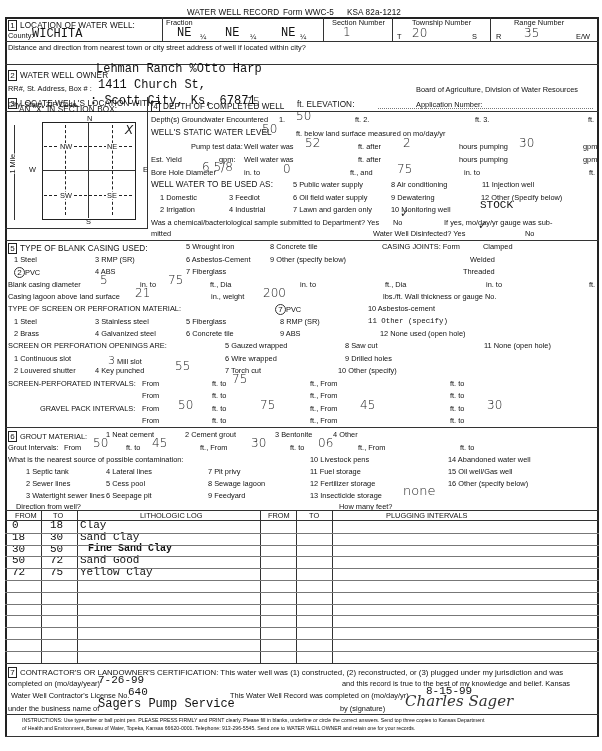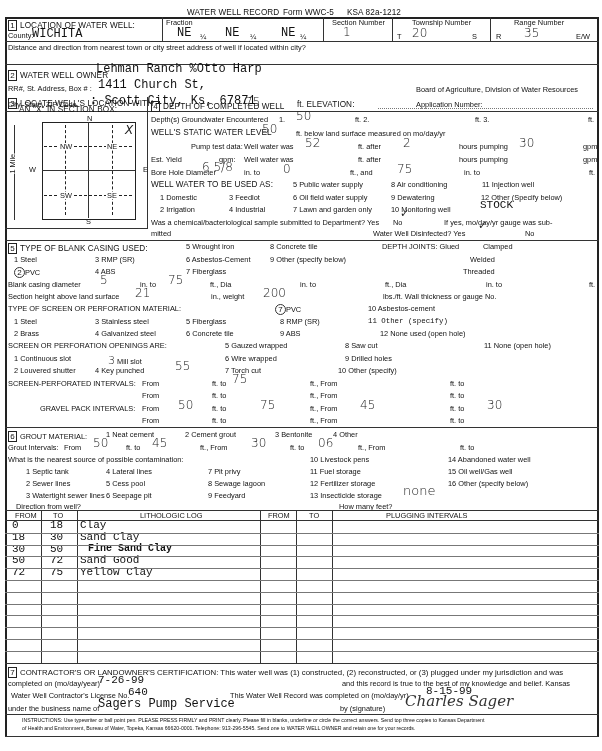--- a/index.html
+++ b/index.html
@@ -162,36 +162,36 @@
 <div class="abs cap" style="left:8px;top:243px;"><span class="num">5</span><span>TYPE OF BLANK CASING USED:</span></div>
 <div class="abs lbl" style="left:14px;top:256px;">1 Steel</div>
 <div class="abs lbl" style="left:14px;top:267px;"><span class="circle">2</span><span>PVC</span></div>
 <div class="abs lbl" style="left:95px;top:256px;">3 RMP (SR)</div>
 <div class="abs lbl" style="left:95px;top:268px;">4 ABS</div>
 <div class="abs lbl" style="left:186px;top:243px;">5 Wrought iron</div>
 <div class="abs lbl" style="left:186px;top:256px;">6 Asbestos-Cement</div>
 <div class="abs lbl" style="left:186px;top:268px;">7 Fiberglass</div>
 <div class="abs lbl" style="left:270px;top:243px;">8 Concrete tile</div>
 <div class="abs lbl" style="left:270px;top:256px;">9 Other (specify below)</div>
-<div class="abs lbl" style="left:382px;top:243px;">DEPTH JOINTS: Glued</div>
+<div class="abs lbl" style="left:382px;top:243px;">CASING JOINTS: Form</div>
 <div class="abs lbl" style="left:483px;top:243px;">Clamped</div>
 <div class="abs lbl" style="left:470px;top:256px;">Welded</div>
 <div class="abs lbl" style="left:463px;top:268px;">Threaded</div>
 
 <div class="abs lbl" style="left:8px;top:281px;">Blank casing diameter</div>
 <div class="abs hw" style="left:100px;top:274px;">5</div>
 <div class="abs lbl" style="left:140px;top:281px;">in. to</div>
 <div class="abs hw" style="left:168px;top:274px;">75</div>
 <div class="abs lbl" style="left:210px;top:281px;">ft., Dia</div>
 <div class="abs lbl" style="left:300px;top:281px;">in. to</div>
 <div class="abs lbl" style="left:385px;top:281px;">ft., Dia</div>
 <div class="abs lbl" style="left:486px;top:281px;">in. to</div>
 <div class="abs lbl" style="left:589px;top:281px;">ft.</div>
 
-<div class="abs lbl" style="left:8px;top:293px;">Section height above land surface</div>
+<div class="abs lbl" style="left:8px;top:293px;">Casing lagoon above land surface</div>
 <div class="abs hw" style="left:135px;top:287px;">21</div>
 <div class="abs lbl" style="left:211px;top:293px;">in., weight</div>
 <div class="abs hw" style="left:263px;top:287px;">200</div>
 <div class="abs lbl" style="left:383px;top:293px;">lbs./ft. Wall thickness or gauge No.</div>
 
 <div class="abs lbl" style="left:8px;top:305px;">TYPE OF SCREEN OR PERFORATION MATERIAL:</div>
 <div class="abs lbl" style="left:14px;top:318px;">1 Steel</div>
 <div class="abs lbl" style="left:14px;top:330px;">2 Brass</div>
 <div class="abs lbl" style="left:95px;top:318px;">3 Stainless steel</div>
 <div class="abs lbl" style="left:95px;top:330px;">4 Galvanized steel</div>

